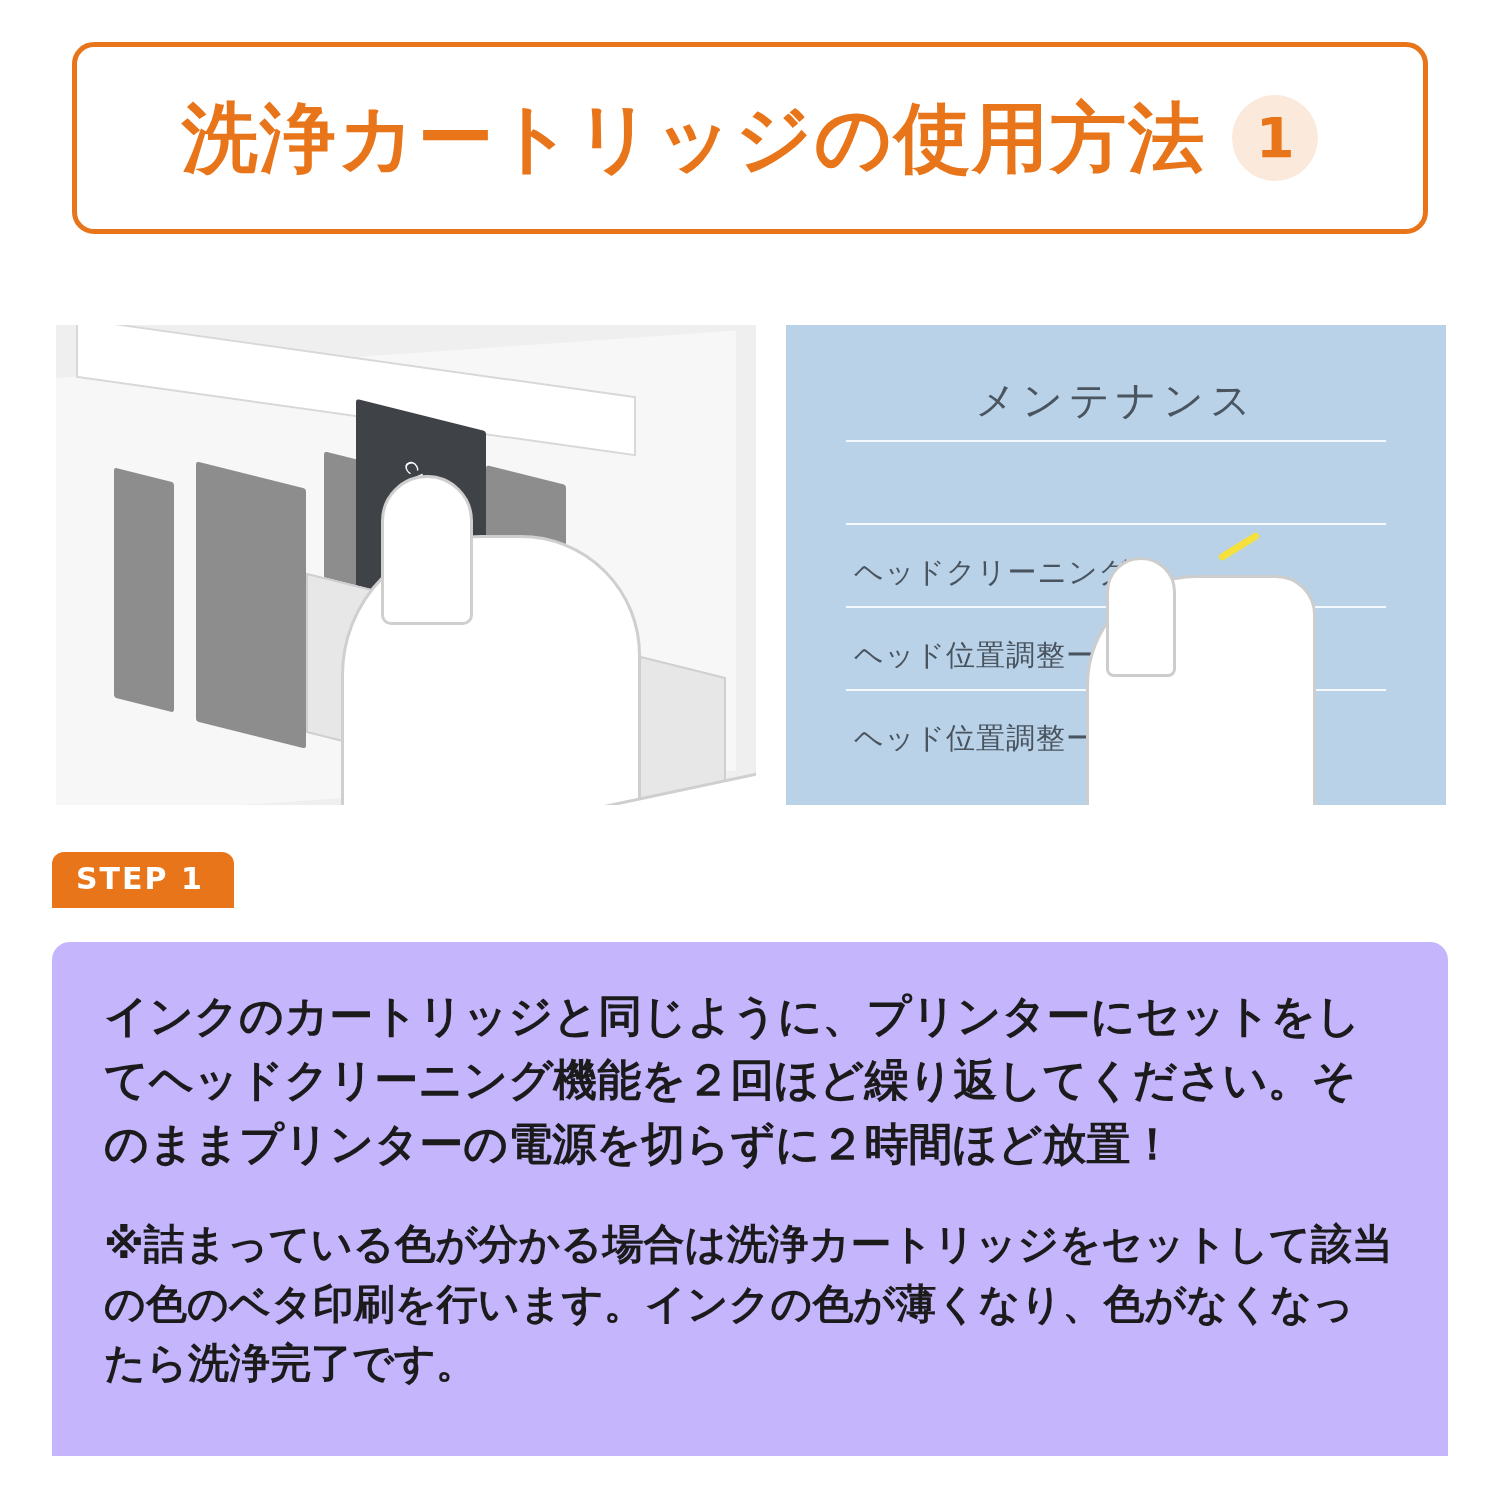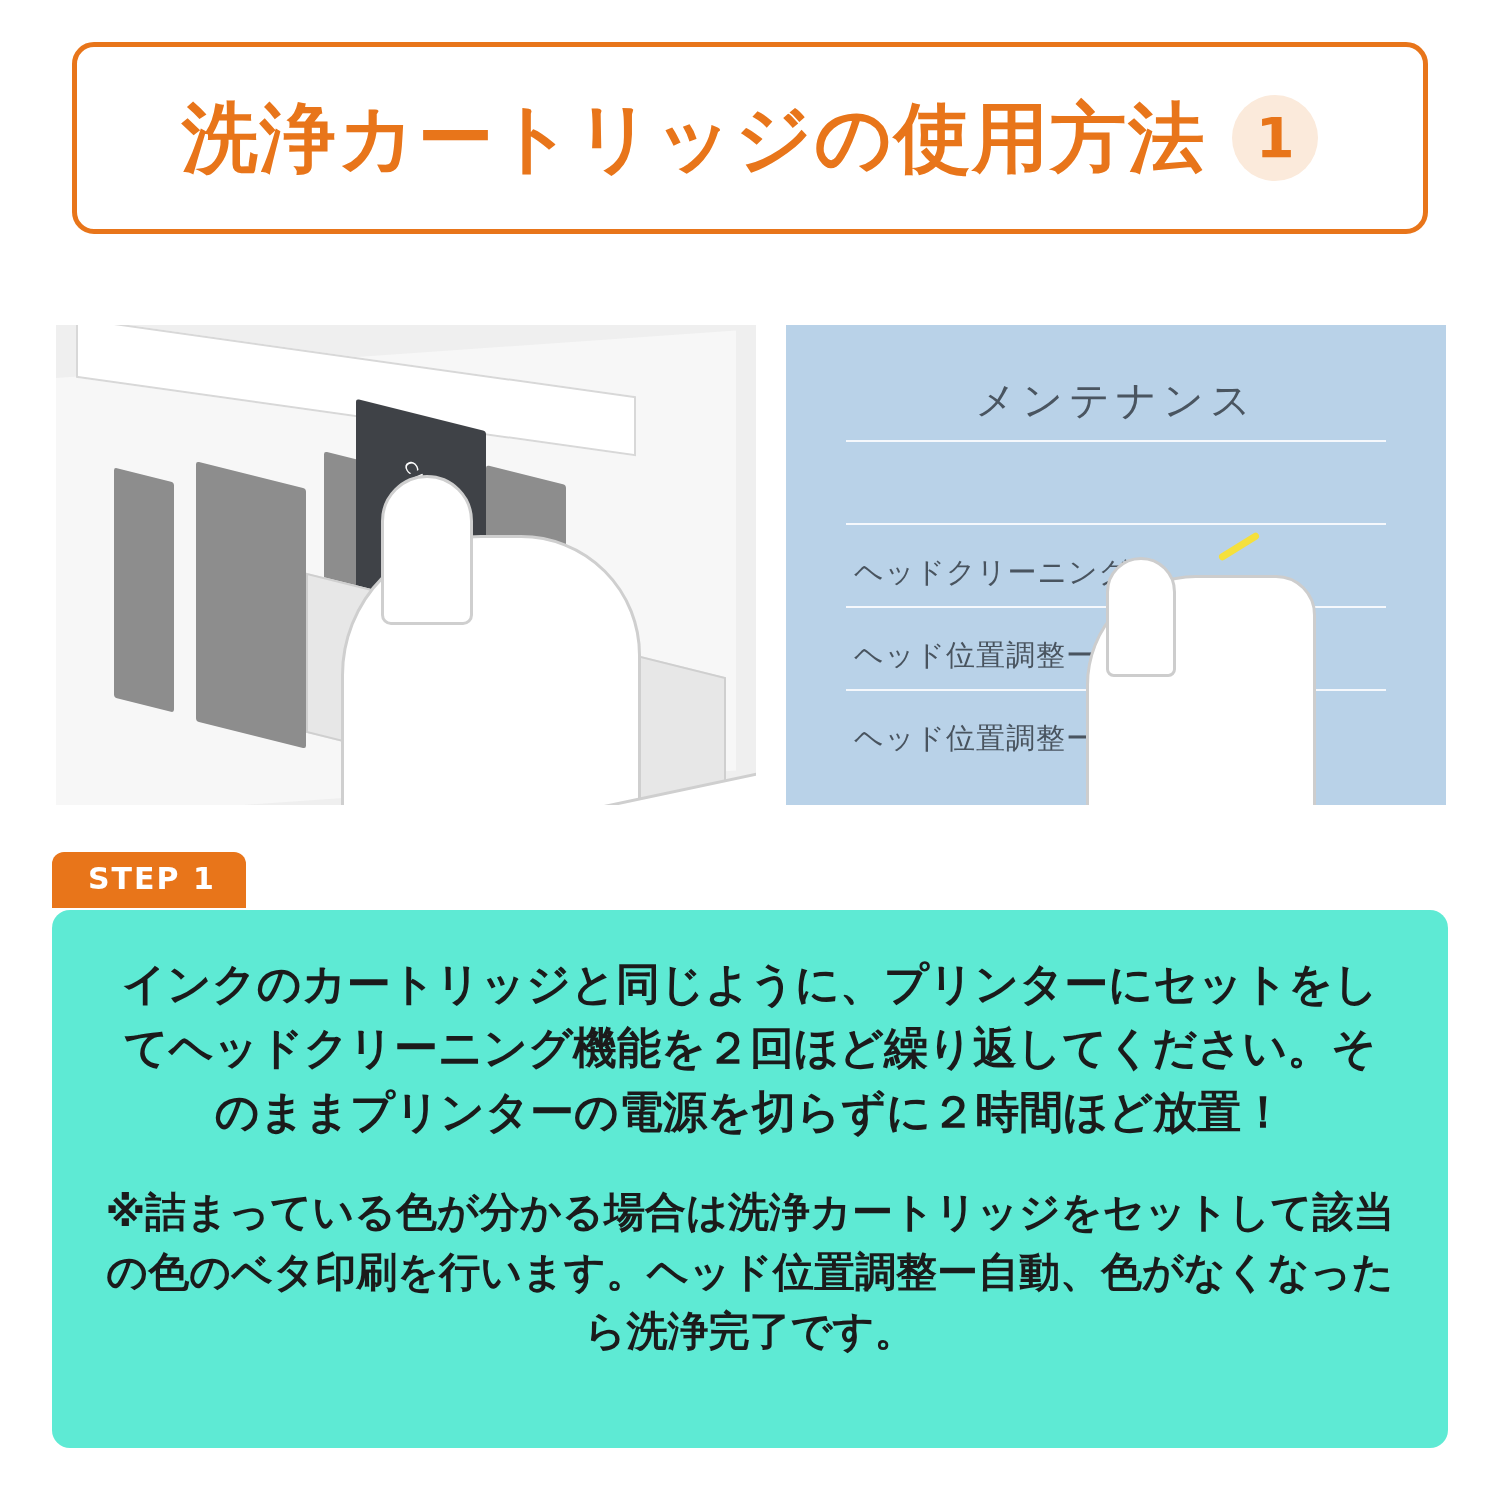--- a/index.html
+++ b/index.html
@@ -98,39 +98,38 @@
     position: absolute;
     width: 46px; height: 7px;
     background: #F5E03C;
     border-radius: 4px;
   }
 
   
   .step-tag {
     position: absolute;
     left: 52px; top: 852px;
-    padding: 12px 30px 14px 36px;
+    padding: 12px 30px 14px 24px;
     background: #E8751A;
     color: #ffffff;
     font-size: 30px;
     font-weight: bold;
     letter-spacing: 2px;
     border-radius: 12px 12px 0 0;
     line-height: 1;
   }
 
   
   .body-card {
     position: absolute;
-    left: 52px; top: 910px;
+    left: 52px; top: 942px;
     width: 1396px; height: 538px;
-    background: #5eead4;
+    background: #c4b5fd;
     border-radius: 18px;
     padding: 42px 52px;
-    text-align: center;
   }
   .para {
     font-size: 44px;
     font-weight: bold;
     color: #1b1b1b;
     line-height: 1.45;
     letter-spacing: 0px;
   }
   .para.note {
     margin-top: 40px;
@@ -257,16 +256,16 @@
 
       <div style="position:absolute; left:300px; top:250px; width:230px; height:280px; background:#ffffff; border:3px solid #cdcdcd; border-radius:110px 40px 20px 20px;"></div>
       <div style="position:absolute; left:320px; top:232px; width:70px; height:120px; background:#ffffff; border:3px solid #cdcdcd; border-radius:36px 36px 8px 8px;"></div>
     </div>
   </div>
 
   <div class="step-tag">STEP 1</div>
 
   <div class="body-card">
     <p class="para">インクのカートリッジと同じように、プリンターにセットをしてヘッドクリーニング機能を２回ほど繰り返してください。そのままプリンターの電源を切らずに２時間ほど放置！</p>
-    <p class="para note">※詰まっている色が分かる場合は洗浄カートリッジをセットして該当の色のベタ印刷を行います。ヘッド位置調整ー自動、色がなくなったら洗浄完了です。</p>
+    <p class="para note">※詰まっている色が分かる場合は洗浄カートリッジをセットして該当の色のベタ印刷を行います。インクの色が薄くなり、色がなくなったら洗浄完了です。</p>
   </div>
 
 </div>
 
 </body></html>

